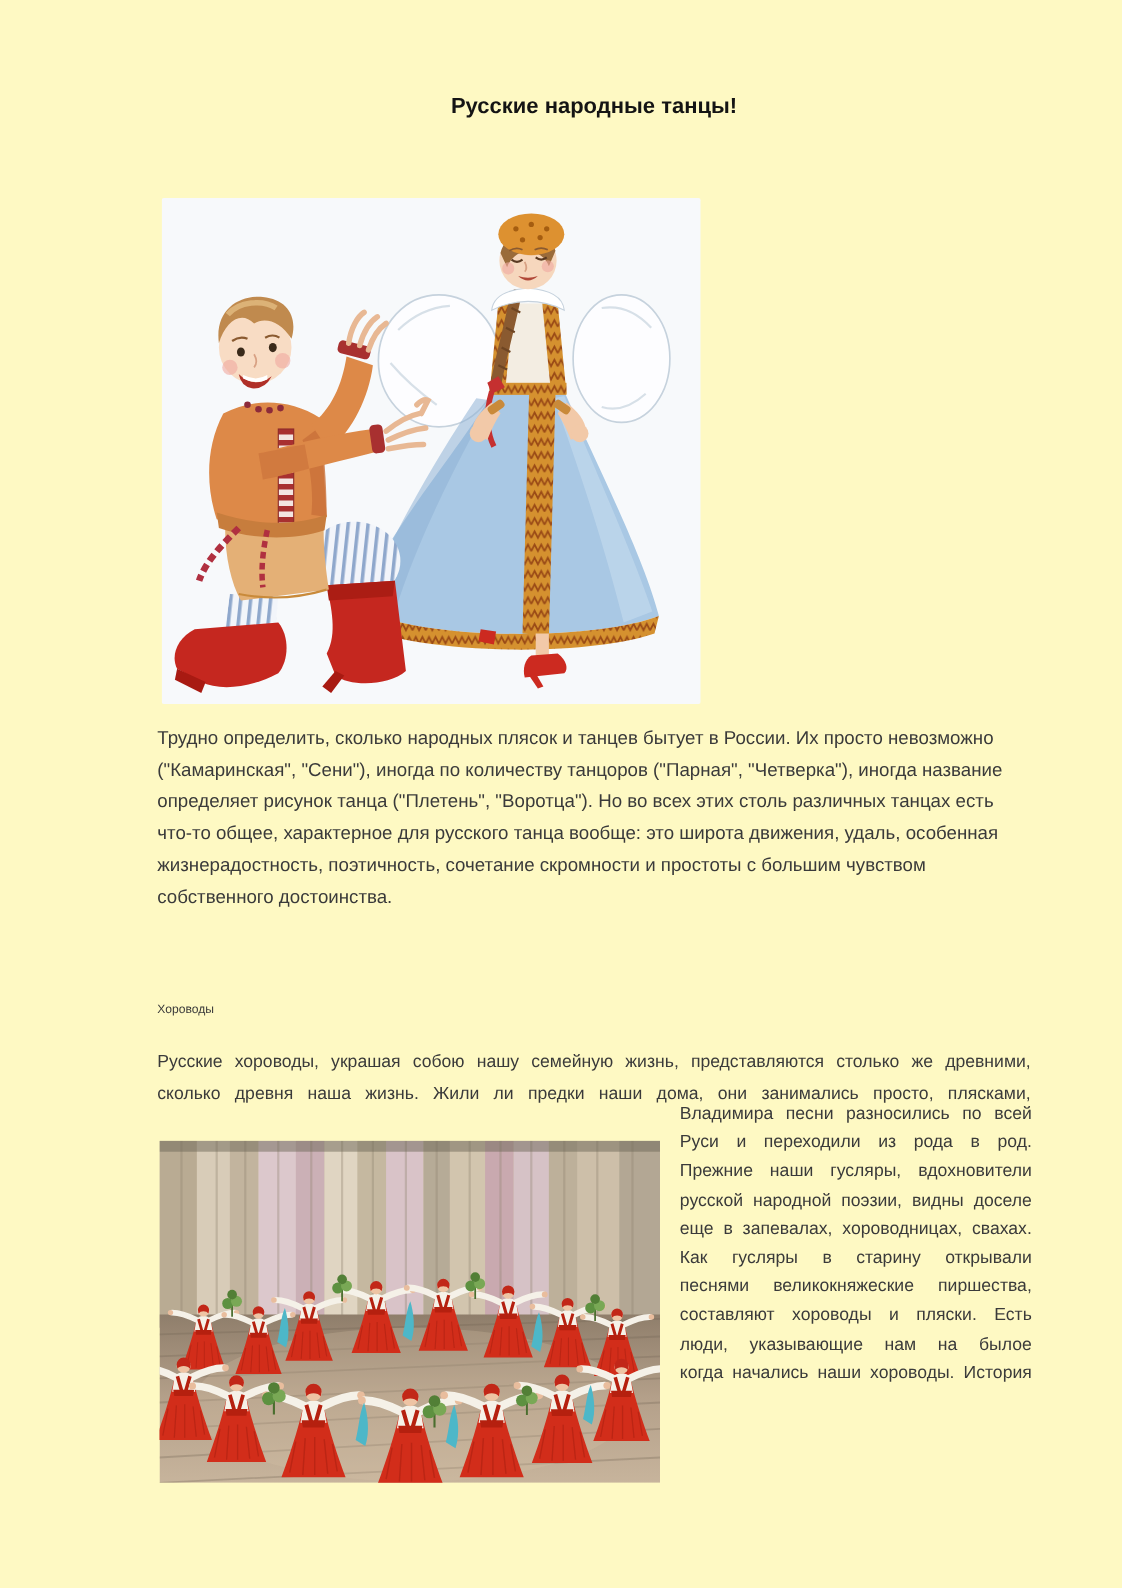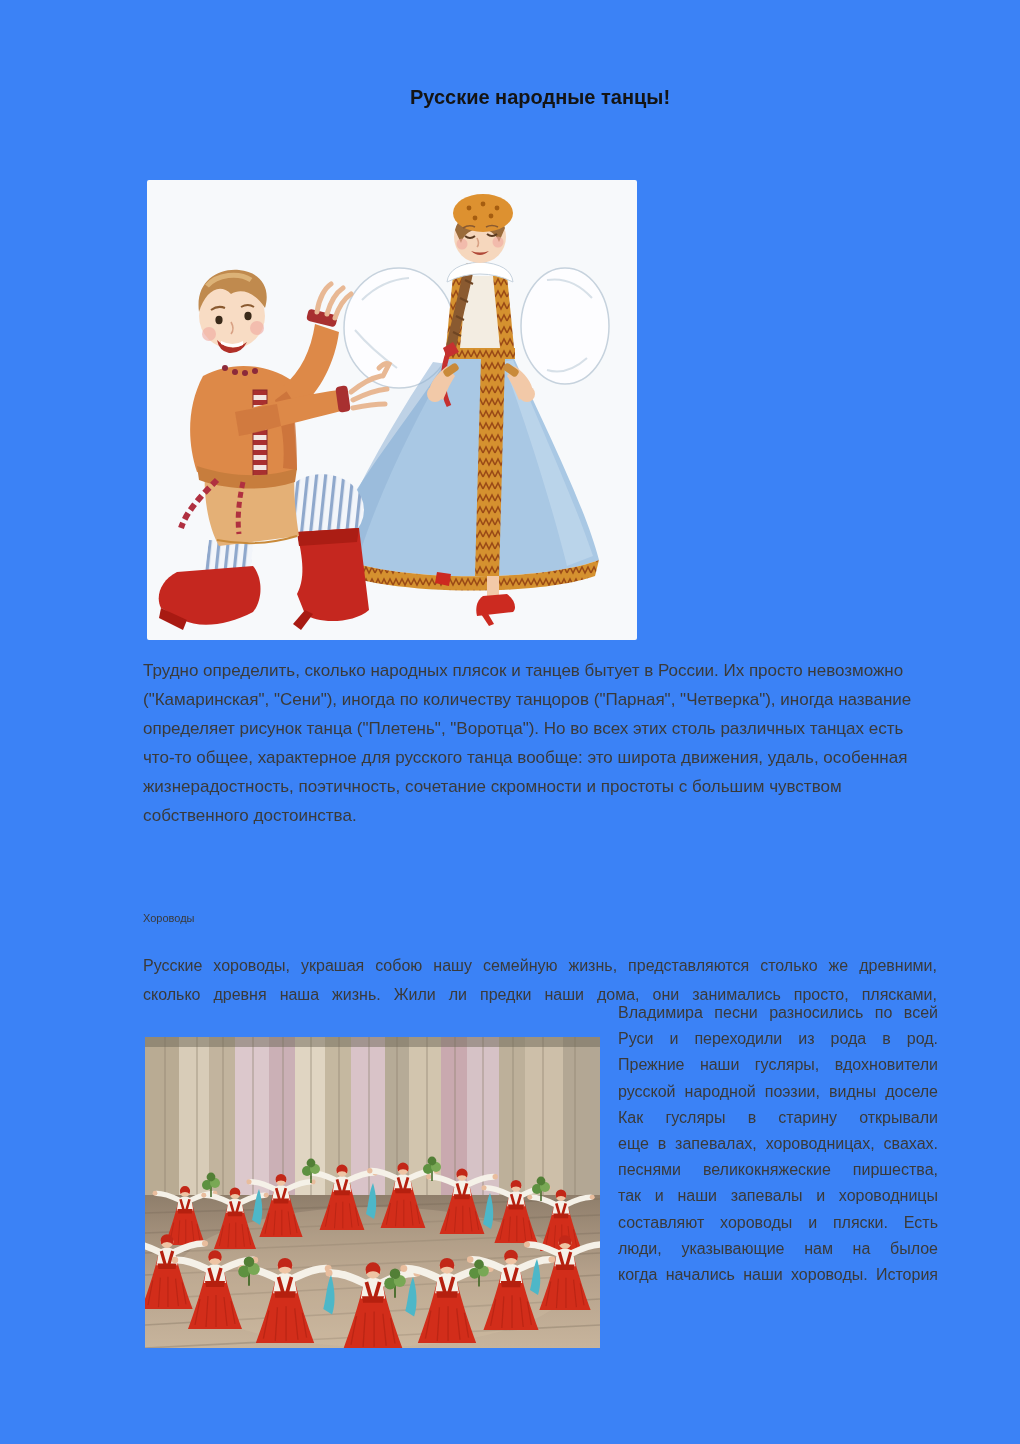--- a/index.html
+++ b/index.html
@@ -1,18 +1,18 @@
 <!DOCTYPE html>
 <html><head>
 <meta charset="utf-8">
 <style>
   html,body { margin:0; padding:0; background:#e9e9e9; }
   .page {
     position:relative; width:1020px; height:1444px; margin:0 auto;
-    background:#3b82f6; overflow:hidden;
+    background:#fef9c3; overflow:hidden;
     font-family:"Liberation Sans","DejaVu Sans",sans-serif; color:#3a3a3a;
   }
   .doc-title {
     position:absolute; top:86px; left:143px; width:794px;
     text-align:center; font-size:20px; font-weight:bold; color:#141414;
     white-space:nowrap;
   }
   .figure { position:absolute; }
   #illustration { top:180px; left:147px; }
   #stage-photo  { top:1037px; left:145px; }
@@ -271,22 +271,21 @@
         <use href="#branch" transform="translate(334,234) scale(1.1)"></use>
       </g>
     </svg>
   </div>
 
   <div class="para" id="para2-col">
     <div class="cline">Владимира песни разносились по всей</div>
     <div class="cline">Руси и переходили из рода в род.</div>
     <div class="cline">Прежние наши гусляры, вдохновители</div>
     <div class="cline">русской народной поэзии, видны доселе</div>
+    <div class="cline">еще в запевалах, хороводницах, свахах.</div>
     <div class="cline">Как гусляры в старину открывали</div>
-    <div class="cline">еще в запевалах, хороводницах, свахах.</div>
     <div class="cline">песнями великокняжеские пиршества,</div>
-    <div class="cline">так и наши запевалы и хороводницы</div>
     <div class="cline">составляют хороводы и пляски. Есть</div>
     <div class="cline">люди, указывающие нам на былое</div>
     <div class="cline">когда начались наши хороводы. История</div>
   </div>
 
 </div>
 
 </body></html>

